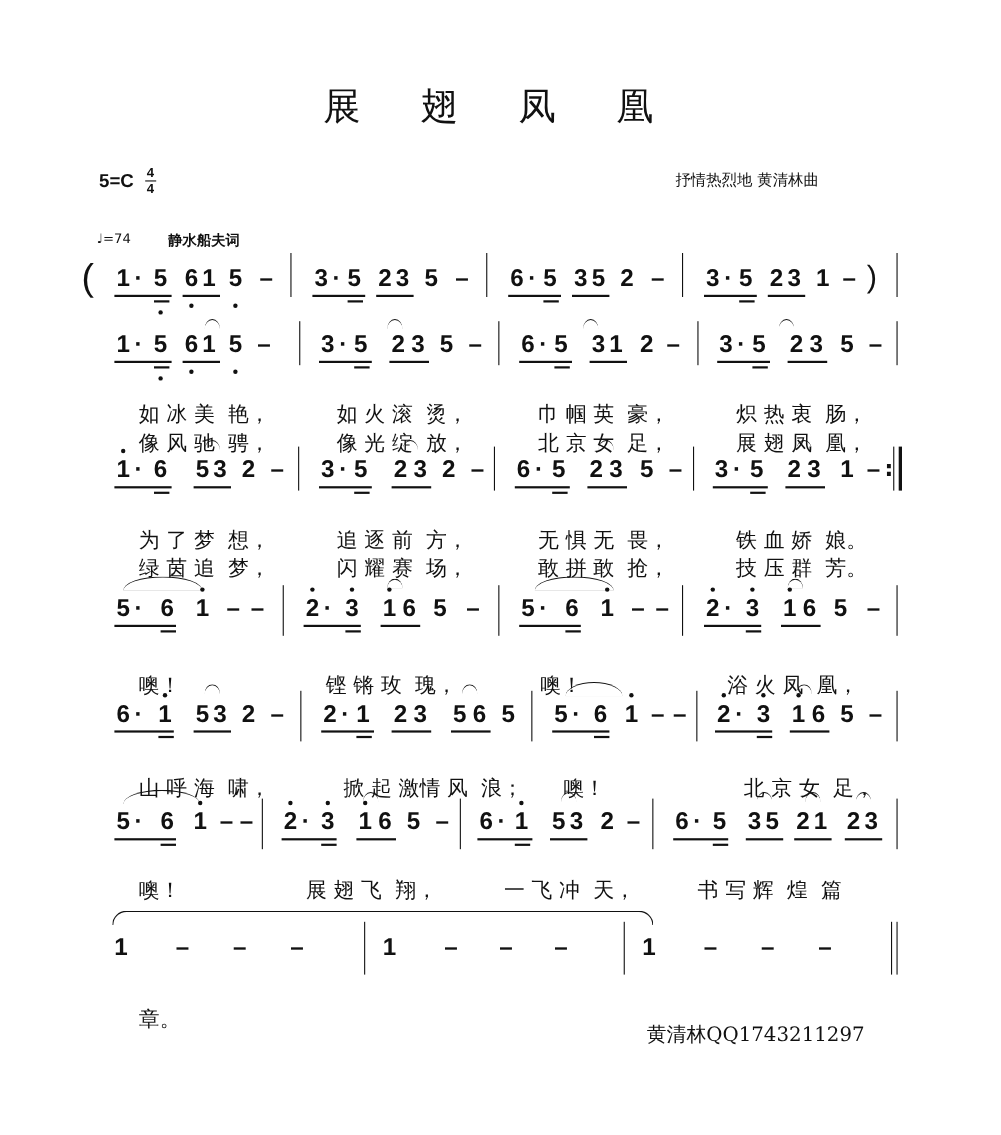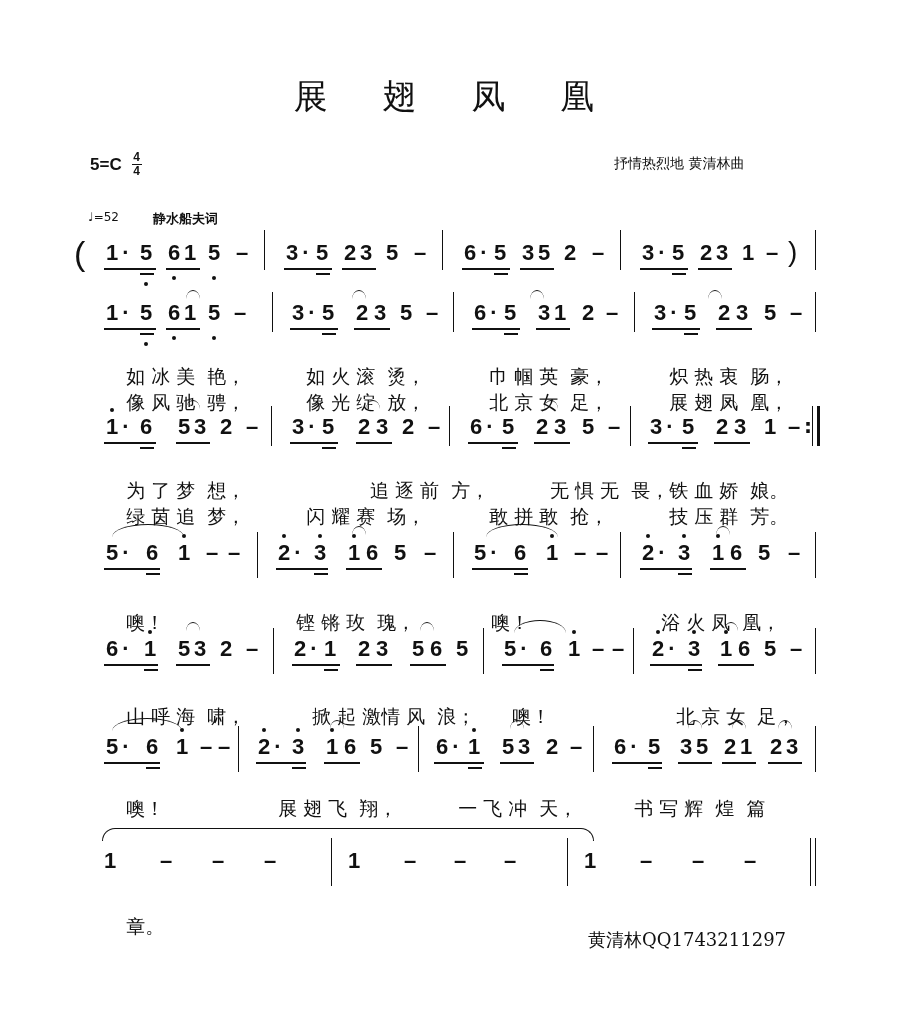--- a/index.html
+++ b/index.html
@@ -46,21 +46,21 @@
   <span class="timesig">
     <span>4</span>
     <span class="bar"></span>
     <span>4</span>
   </span>
 </div>
 
 <div class="credits">抒情热烈地  黄清林曲</div>
 
 <div class="tempo">
-  <span>♩=52</span>
+  <span>♩=74</span>
   <span class="marking">静水船夫词</span>
 </div>
 
 <div class="system" style="top:240px;">
   <div class="paren" style="left:74px;top:-6px;">(</div>
   <div class="n" style="left:104px;">1</div>
   <div class="n" style="left:118px;">·</div>
   <div class="n dot-below dot-below2" style="left:138px;">5</div>
   <div class="n dot-below" style="left:166px;">6</div>
   <div class="n" style="left:182px;">1</div>
@@ -230,21 +230,21 @@
   <div class="n dash" style="left:786px;">–</div>
   <div class="repeat-dots" style="left:804px;top:0px;">:</div>
   <div class="u1" style="left:648px;width:50px;top:28px;"></div>
   <div class="u2" style="left:682px;width:14px;top:33px;"></div>
   <div class="u1" style="left:714px;width:36px;top:28px;"></div>
   <div class="arc" style="left:724px;top:-14px;width:14px;"></div>
 
   <div class="dbl" style="left:812px;top:-8px;height:40px;"></div>
 
   <div class="lyr" style="left:102px;top:42px;">
-    <span style="width:180px;text-align:left;">为 了 梦  想，</span><span style="width:183px;text-align:right;">追 逐 前  方，</span><span style="width:180px;text-align:right;">无 惧 无  畏，</span><span style="width:180px;text-align:left;">铁 血 娇  娘。</span>
+    <span style="width:180px;text-align:left;">为 了 梦  想，</span><span style="width:183px;text-align:left;">追 逐 前  方，</span><span style="width:180px;text-align:left;">无 惧 无  畏，</span><span style="width:180px;text-align:left;">铁 血 娇  娘。</span>
   </div>
   <div class="lyr" style="left:102px;top:68px;">
     <span style="width:180px;text-align:left;">绿 茵 追  梦，</span><span style="width:183px;text-align:left;">闪 耀 赛  场，</span><span style="width:180px;text-align:left;">敢 拼 敢  抢，</span><span style="width:180px;text-align:left;">技 压 群  芳。</span>
   </div>
 </div>
 
 <div class="system" style="top:540px;">
   <div class="arc" style="left:112px;top:-16px;width:72px;height:12px;"></div>
   <div class="n" style="left:104px;">5</div>
   <div class="n" style="left:118px;">·</div>

